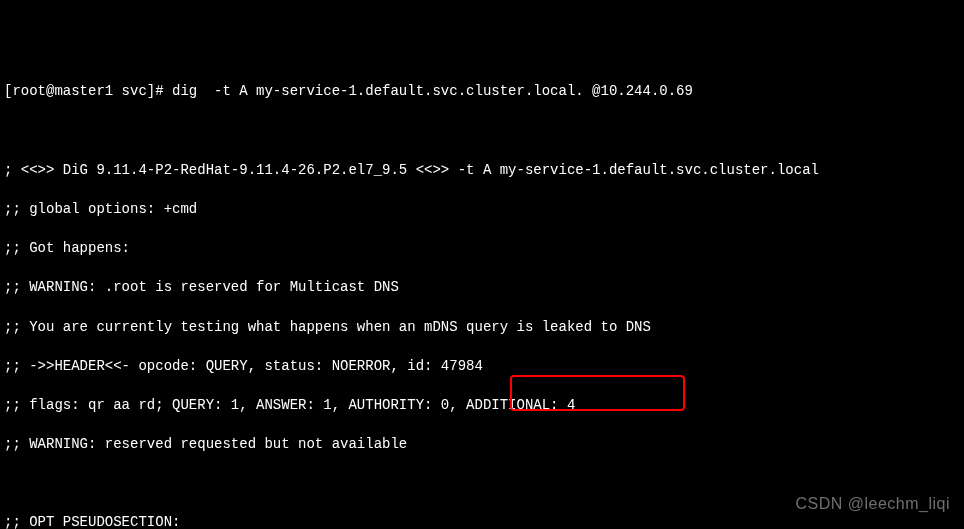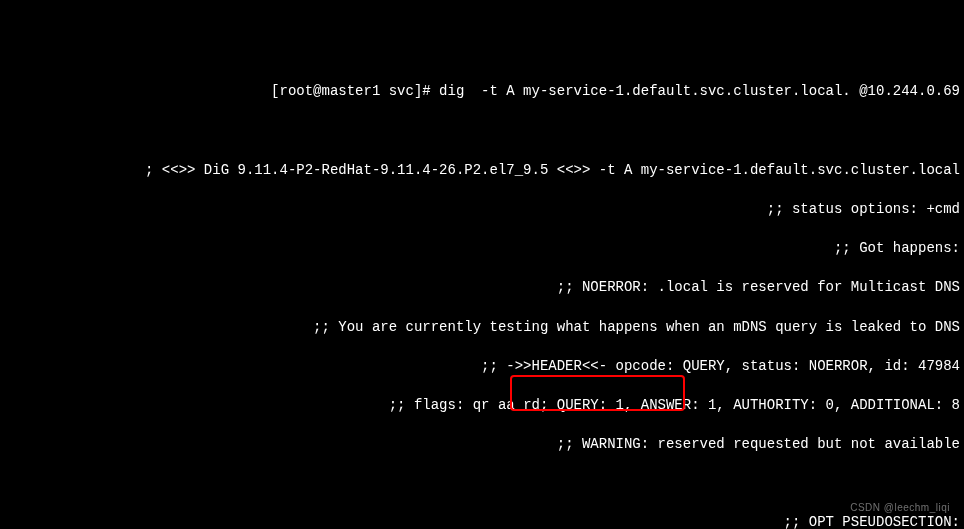--- a/index.html
+++ b/index.html
@@ -1,15 +1,15 @@
 <!DOCTYPE html>
 <html><head>
   <meta charset="utf-8">
   <style>
-    * { margin: 0; padding: 0; box-sizing: border-box; text-align: right; }
+    * { margin: 0; padding: 0; box-sizing: border-box; }
     body {
       background: #000;
       color: #fff;
       font-family: "Courier New", Consolas, monospace;
       font-size: 14px;
       line-height: 1.4;
       padding: 4px;
       width: 964px;
       height: 529px;
       overflow: hidden;
@@ -26,38 +26,38 @@
       width: 175px;
       height: 36px;
       pointer-events: none;
     }
     .watermark {
       position: absolute;
       right: 14px;
       bottom: 14px;
       color: rgba(200,200,200,0.55);
       font-family: Arial, sans-serif;
-      font-size: 10px;
+      font-size: 16px;
       letter-spacing: 0.5px;
     }
   </style>
 </head>
 <body>
 
 
 
 <div class="line"><span>[root@master1 svc]# dig  -t A my-service-1.default.svc.cluster.local. @10.244.0.69</span></div>
 <div class="line"> </div>
 <div class="line">; &lt;&lt;&gt;&gt; DiG 9.11.4-P2-RedHat-9.11.4-26.P2.el7_9.5 &lt;&lt;&gt;&gt; -t A my-service-1.default.svc.cluster.local</div>
-<div class="line">;; status options: +cmd</div>
+<div class="line">;; global options: +cmd</div>
 <div class="line">;; Got happens:</div>
-<div class="line">;; NOERROR: .local is reserved for Multicast DNS</div>
+<div class="line">;; WARNING: .root is reserved for Multicast DNS</div>
 <div class="line">;; You are currently testing what happens when an mDNS query is leaked to DNS</div>
 <div class="line">;; -&gt;&gt;HEADER&lt;&lt;- opcode: QUERY, status: NOERROR, id: 47984</div>
-<div class="line">;; flags: qr aa rd; QUERY: 1, ANSWER: 1, AUTHORITY: 0, ADDITIONAL: 8</div>
+<div class="line">;; flags: qr aa rd; QUERY: 1, ANSWER: 1, AUTHORITY: 0, ADDITIONAL: 4</div>
 <div class="line">;; WARNING: reserved requested but not available</div>
 <div class="line"> </div>
 <div class="line">;; OPT PSEUDOSECTION:</div>
 
 
 
 
 
 
 

